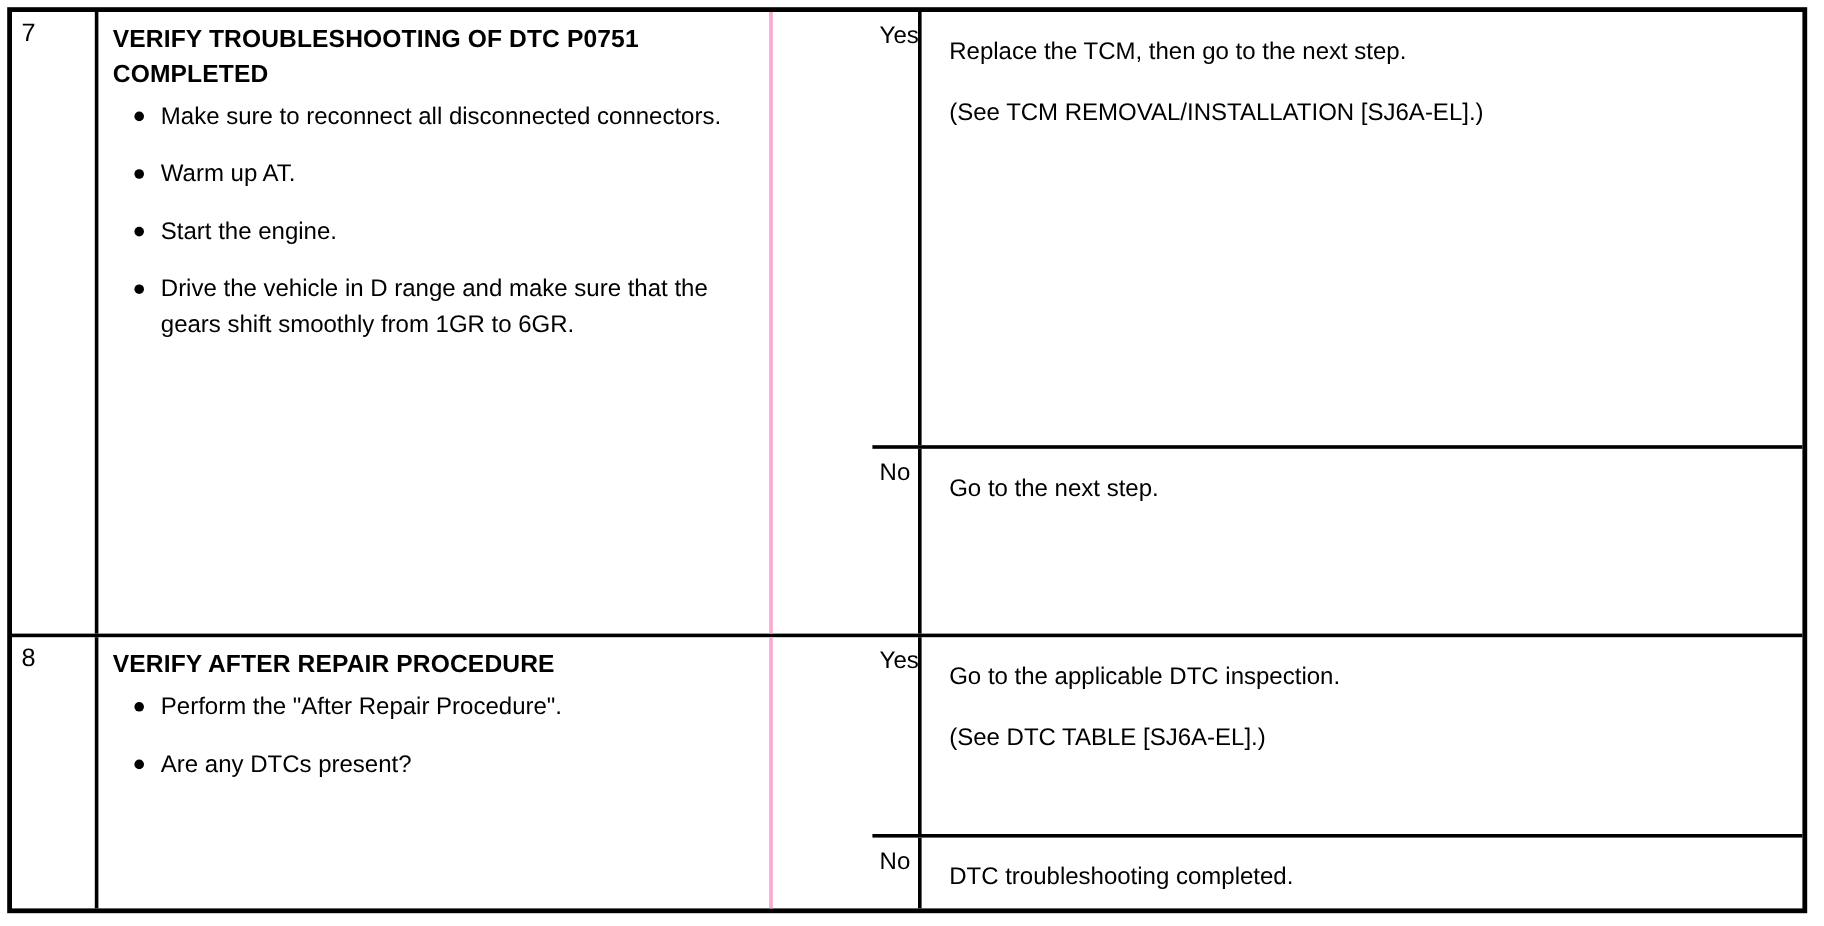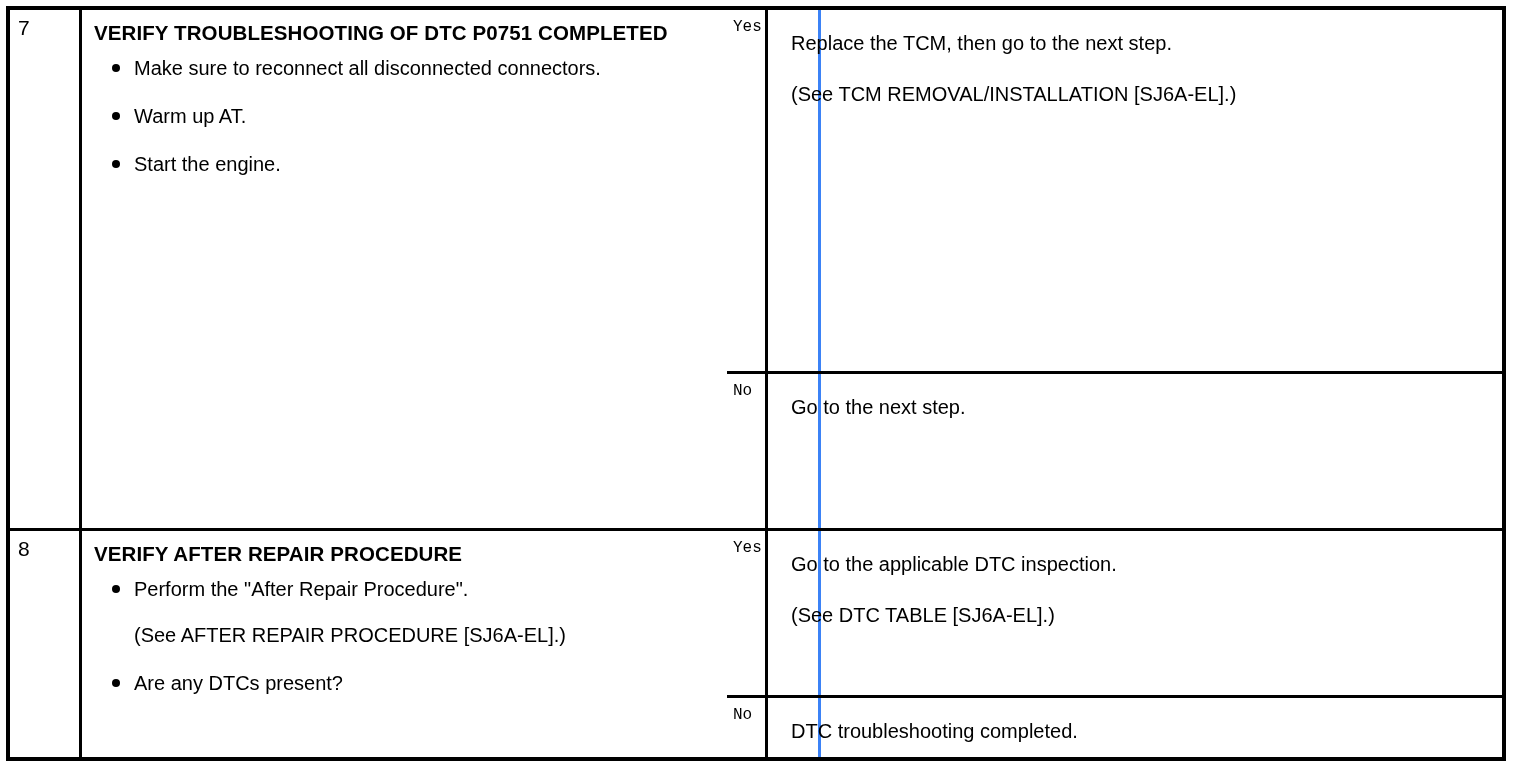--- a/index.html
+++ b/index.html
@@ -59,23 +59,23 @@
     box-sizing: border-box;
     border-right: 3px solid #000;
     padding: 7px 0 0 8px;
     font-size: 21px;
     line-height: 1;
   }
 
   .col-body {
     position: absolute;
     left: 72px; top: 0; bottom: 0;
-    width: 739px;
-    box-sizing: border-box;
-    border-right: 3px solid #3b82f6;
+    width: 562px;
+    box-sizing: border-box;
+    border-right: 3px solid #f9a8d4;
     padding: 8px 10px 0 12px;
   }
 
   .col-answers {
     position: absolute;
     left: 717px; top: 0; right: 0; bottom: 0;
     box-sizing: border-box;
   }
 
   
@@ -120,23 +120,22 @@
     left: 0; right: 0;
     box-sizing: border-box;
   }
   .ans-label {
     position: absolute;
     left: 0; top: 0; bottom: 0;
     width: 41px;
     box-sizing: border-box;
     border-right: 3px solid #000;
     padding: 7px 0 0 6px;
-    font-size: 16px;
+    font-size: 20px;
     line-height: 1.3;
-    font-family: Liberation Mono, monospace;
   }
   .ans-text {
     position: absolute;
     left: 55px; right: 0; top: 0; bottom: 0;
     box-sizing: border-box;
     padding: 20px 8px 0 9px;
   }
   .ans-text p {
     margin: 0 0 24px 0;
     font-size: 20px;
@@ -162,20 +161,21 @@
 
         <div class="col-num">7</div>
 
         <div class="col-body">
           <div class="heading">VERIFY TROUBLESHOOTING OF DTC P0751 COMPLETED</div>
 
           <ul class="bullets">
             <li class="b-first">Make sure to reconnect all disconnected connectors.</li>
             <li class="gap-before">Warm up AT.</li>
             <li class="gap-before">Start the engine.</li>
+            <li class="gap-before">Drive the vehicle in D range and make sure that the gears shift smoothly from 1GR to 6GR.</li>
           </ul>
         </div>
 
         <div class="col-answers">
 
           <div class="ans ans--7yes">
             <div class="ans-label">Yes</div>
             <div class="ans-text">
               <p>Replace the TCM, then go to the next step.</p>
               <p>(See TCM REMOVAL/INSTALLATION [SJ6A-EL].)</p>
@@ -194,21 +194,20 @@
 
       <div class="step-row step-row--8">
 
         <div class="col-num">8</div>
 
         <div class="col-body">
           <div class="heading">VERIFY AFTER REPAIR PROCEDURE</div>
 
           <ul class="bullets">
             <li class="b-first">Perform the "After Repair Procedure".</li>
-            <li class="noteline">(See AFTER REPAIR PROCEDURE [SJ6A-EL].)</li>
             <li class="gap-before">Are any DTCs present?</li>
           </ul>
         </div>
 
         <div class="col-answers">
 
           <div class="ans ans--8yes">
             <div class="ans-label">Yes</div>
             <div class="ans-text">
               <p>Go to the applicable DTC inspection.</p>

